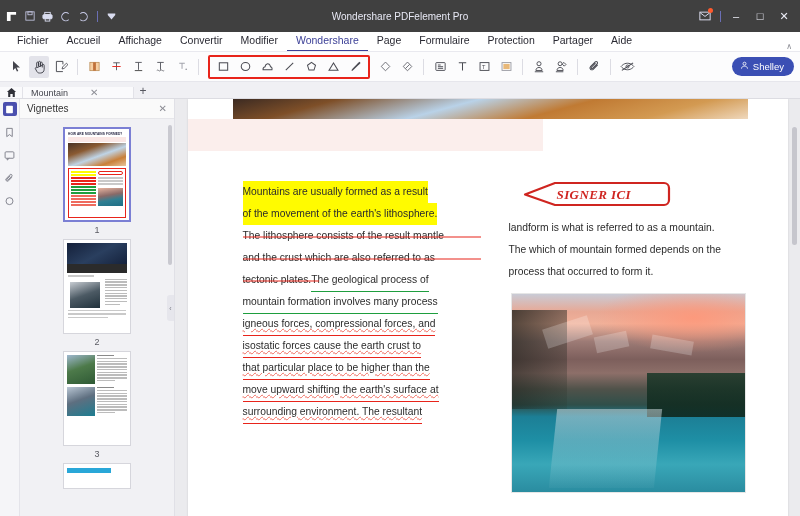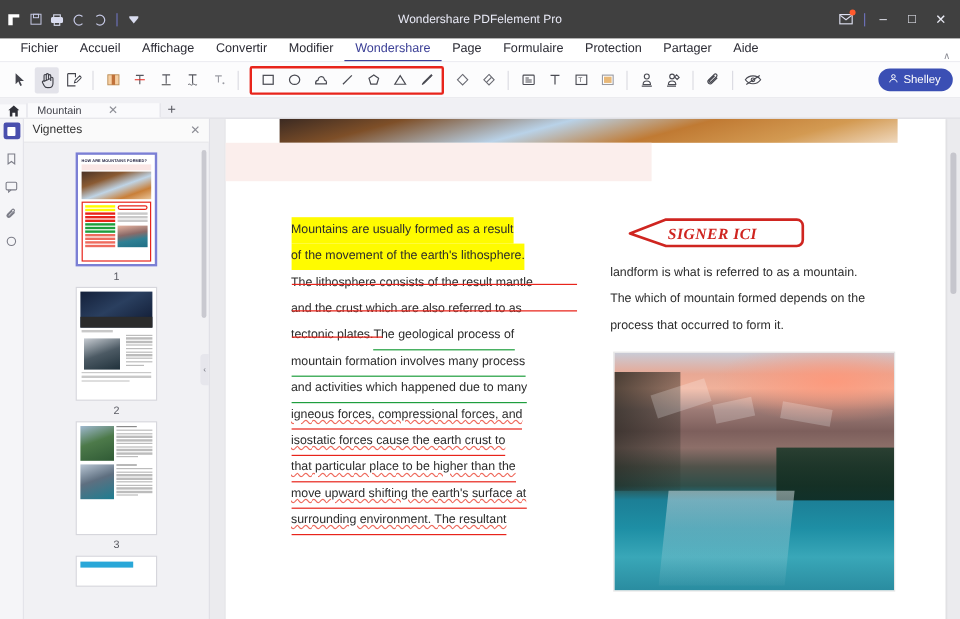--- a/index.html
+++ b/index.html
@@ -676,21 +676,20 @@
               </span></span>
               <span class="line">
                 <span class="txt strike" style="position:relative">
                   <span>tectonic plates.</span>
                   <svg style="position:absolute;left:0;top:11px" width="76" height="2">
                       <line x1="0" y1="1" x2="76" y2="1" stroke="#e8241b" stroke-width="1.1"></line>
                     </svg>
                 </span><span class="txt underline-green"> The geological process of</span>
               </span>
               <span class="line"><span class="txt underline-green">mountain formation involves many process</span></span>
-              <span class="line"><span class="txt underline-green">and activities which happened due to many</span></span>
               <span class="line"><span class="txt squiggle underline-red">igneous forces, compressional forces, and</span></span>
               <span class="line"><span class="txt squiggle underline-red">isostatic forces cause the earth crust to</span></span>
               <span class="line"><span class="txt squiggle underline-red">that particular place to be higher than the</span></span>
               <span class="line"><span class="txt squiggle underline-red">move upward shifting the earth's surface at</span></span>
               <span class="line"><span class="txt squiggle underline-red">surrounding environment. The resultant</span></span>
             </div>
           </div>
 
           <div class="col">
             <div class="stamp">

